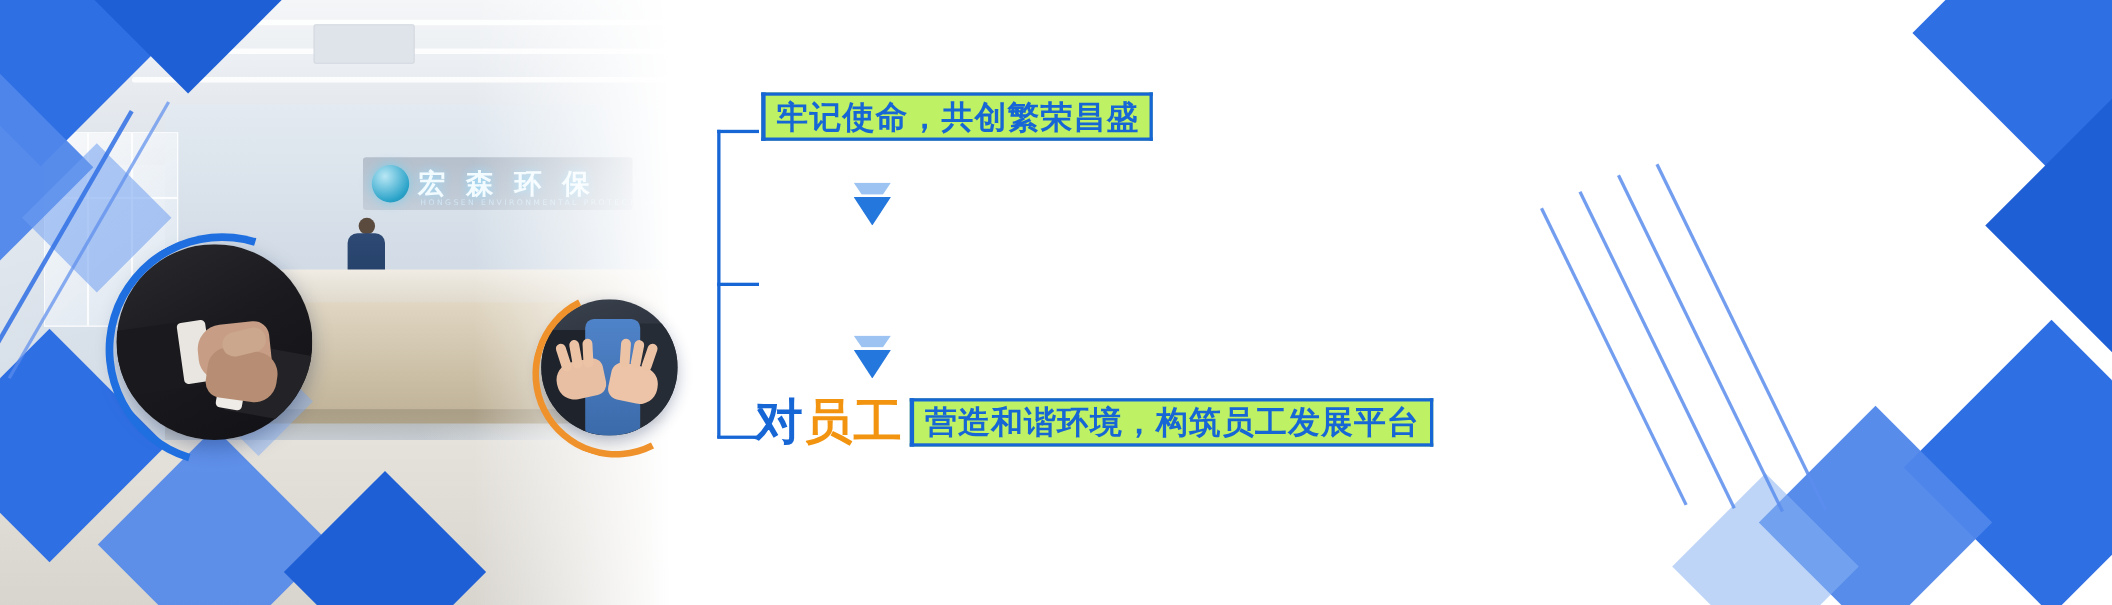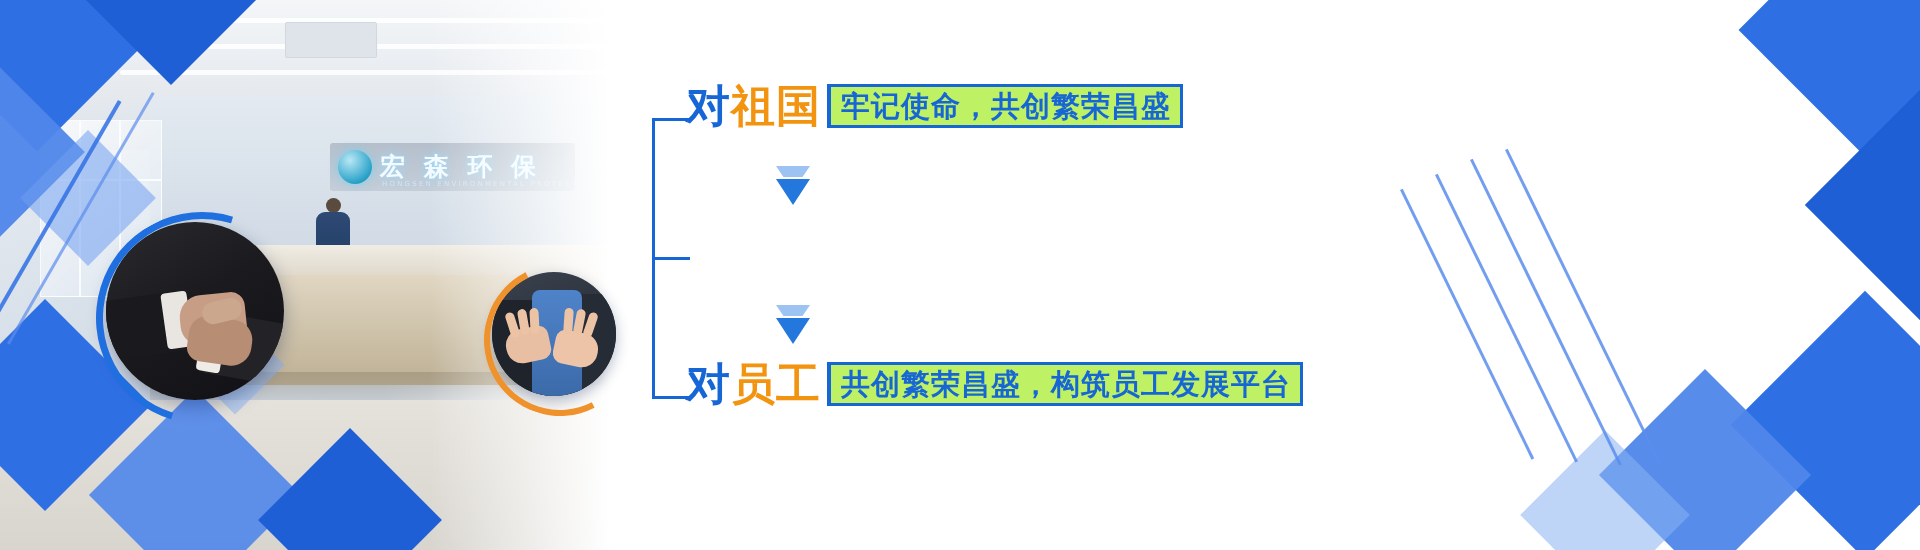--- a/index.html
+++ b/index.html
@@ -230,21 +230,20 @@
   <div class="r-line" style="left:1470px;top:160px;height:340px;transform:rotate(-26deg);"></div>
   <div class="r-line" style="left:1505px;top:150px;height:350px;transform:rotate(-26deg);"></div>
 
   <div class="content">
     <div class="bracket-v"></div>
     <div class="bracket-h bh1"></div>
     <div class="bracket-h bh2"></div>
     <div class="bracket-h bh3"></div>
 
     <div class="row r1">
-      <div class="kw"><span class="blue">对</span><span class="orange">祖国</span></div>
       <div class="slogan">
         <div class="sl-top"></div><div class="sl-bot"></div>
         <span>牢记使命，共创繁荣昌盛</span>
       </div>
     </div>
 
     <div class="arrow a1">
       <div class="arw-cap"></div>
         <div class="arw-body"></div>
     </div>
@@ -254,18 +253,18 @@
 
     <div class="arrow a2">
       <div class="arw-cap"></div>
         <div class="arw-body"></div>
     </div>
 
     <div class="row r3">
       <div class="kw"><span class="blue">对</span><span class="orange">员工</span></div>
       <div class="slogan">
         <div class="sl-top"></div><div class="sl-bot"></div>
-        <span>共创繁荣昌盛，构筑员工发展平台</span>
+        <span>营造和谐环境，构筑员工发展平台</span>
       </div>
     </div>
   </div>
 
 </div>
 
 </body></html>

